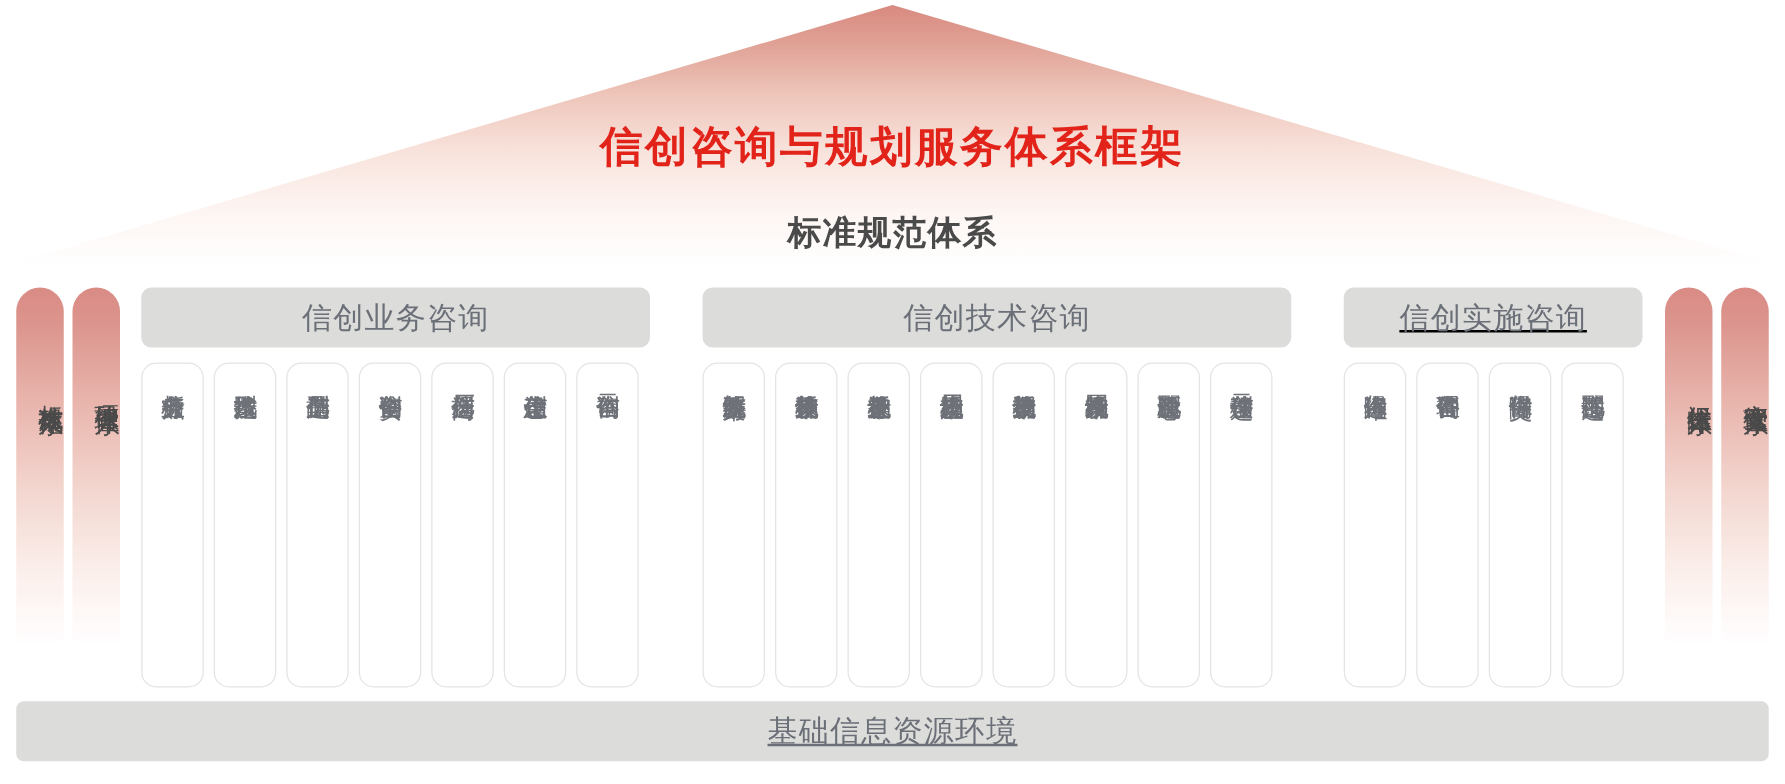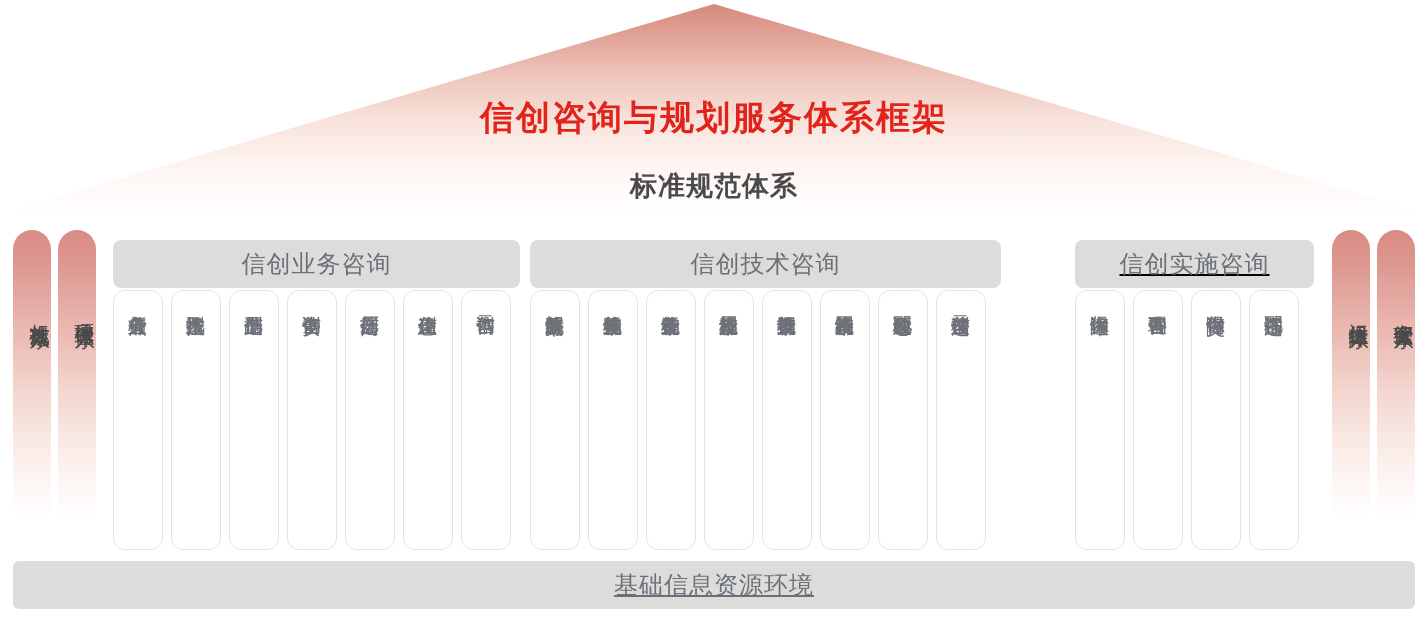--- a/index.html
+++ b/index.html
@@ -97,21 +97,20 @@
     height: 48px;
     border-radius: 8px;
     background: #dcdcda;
     display: flex;
     align-items: center;
     justify-content: center;
     font-size: 24px;
     letter-spacing: 1px;
     color: #6b7078;
     white-space: nowrap;
-    margin-top: 10px;
   }
   .group-items {
     position: absolute;
     top: 60px;
     left: 0;
     display: flex;
     gap: 8px;
   }
   .item-card {
     width: 50px;
@@ -207,21 +206,21 @@
         </div>
       <div class="item-card">
           <span class="item-label">信创生态建设</span>
         </div>
       <div class="item-card">
           <span class="item-label">信创云咨询</span>
         </div>
     </div>
   </div>
 
-  <div class="group" style="left:530px; width:471px;">
+  <div class="group" style="left:562px; width:471px;">
     <div class="group-header">信创技术咨询</div>
     <div class="group-items">
       <div class="item-card">
           <span class="item-label">系统整体解决方案</span>
         </div>
       <div class="item-card">
           <span class="item-label">系统整体架构设计</span>
         </div>
       <div class="item-card">
           <span class="item-label">系统业务架构设计</span>

